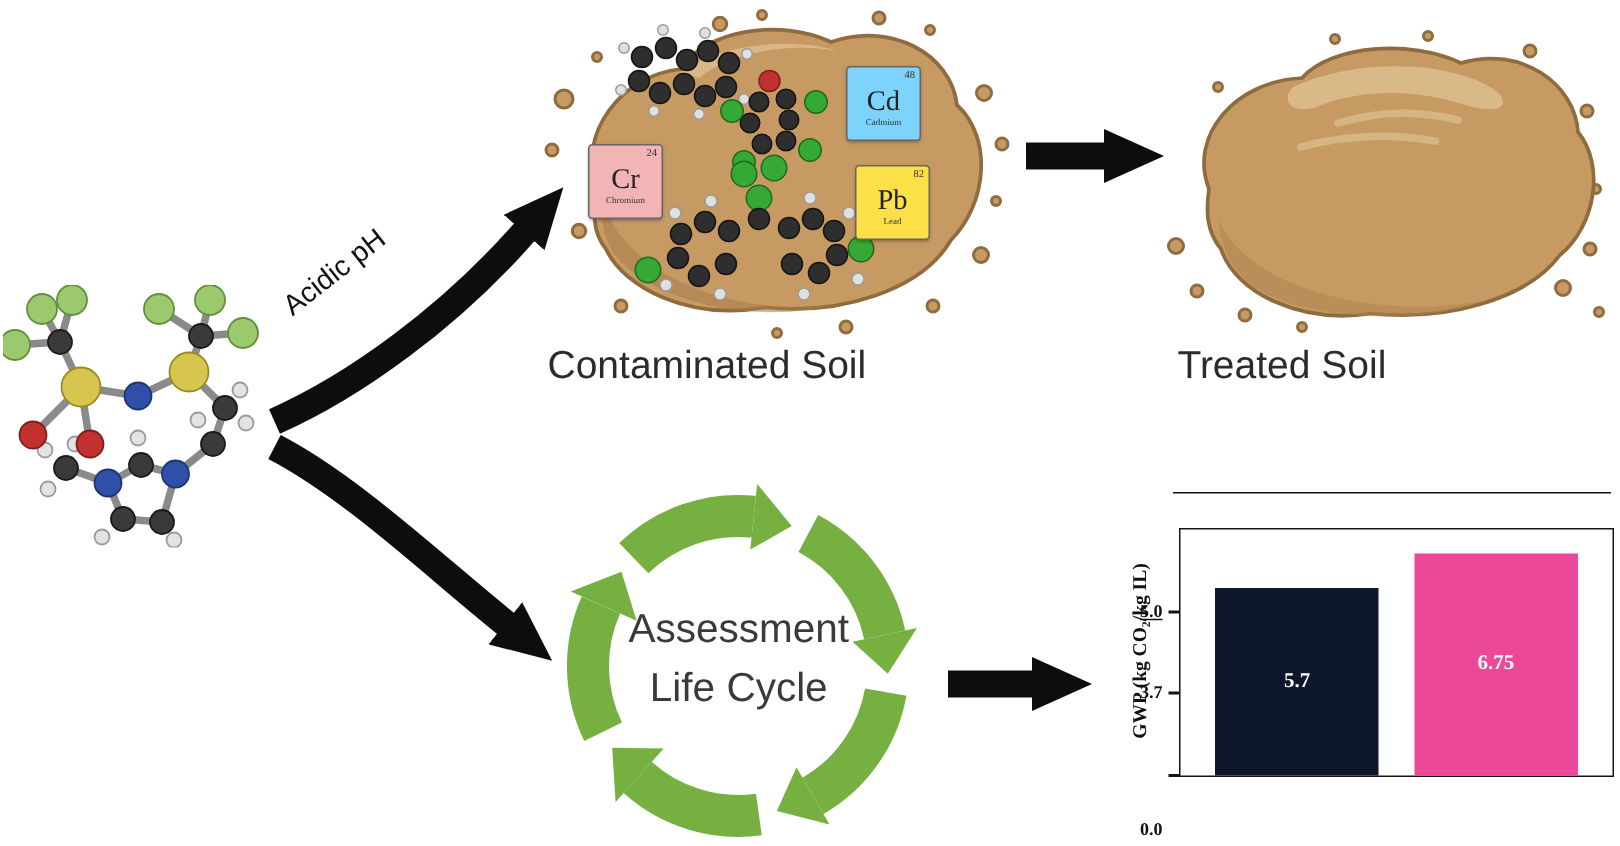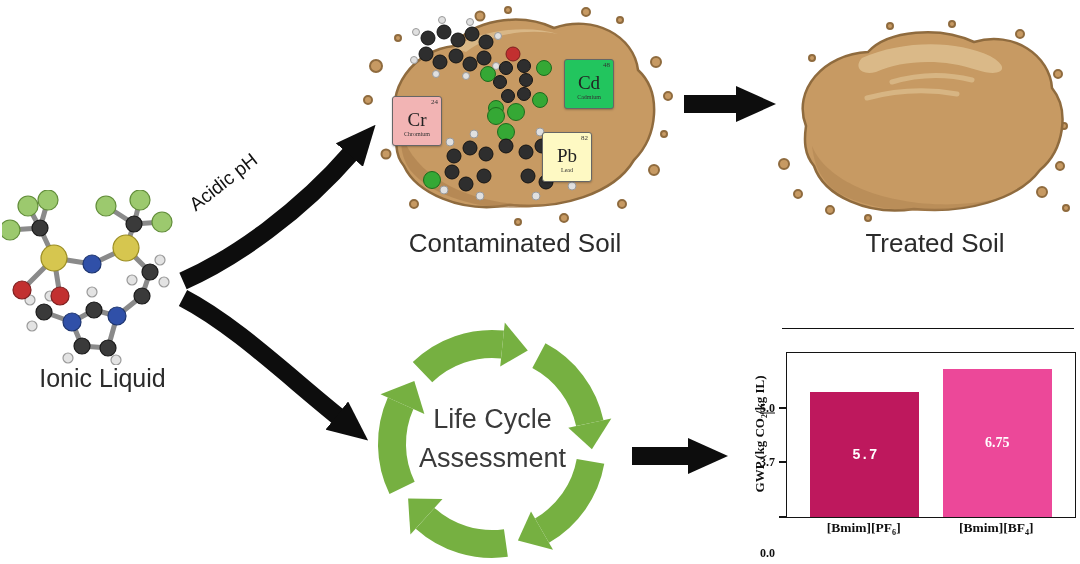--- a/index.html
+++ b/index.html
@@ -1,19 +1,19 @@
 <!DOCTYPE html>
 <html><head>
 <meta charset="utf-8">
 <style>
   html,body{margin:0;padding:0;background:#fff;}
   .canvas{position:relative;width:1080px;height:564px;background:#fff;overflow:hidden;
           font-family:"Liberation Sans",sans-serif;color:#1c1c1c;}
   .abs{position:absolute;}
-  .label{position:absolute;text-align:center;color:#2b2b2b;}
+  .label{position:absolute;color:#2b2b2b;}
   .label-big{font-size:26px;}
   .arrows{position:absolute;left:0;top:0;z-index:5;pointer-events:none;}
   .acidic{position:absolute;left:192px;top:196px;font-size:19px;color:#111;
           transform:rotate(-38deg);transform-origin:left center;white-space:nowrap;z-index:6;}
   .soilbox{position:absolute;z-index:2;}
   .tile{position:absolute;width:48px;height:48px;border:1px solid #666;border-radius:3px;
         box-shadow:0 1px 2px rgba(0,0,0,.25);z-index:3;
         display:flex;flex-direction:column;align-items:center;justify-content:center;
         font-family:"Liberation Serif",serif;}
   .tile-num{position:absolute;top:1px;right:3px;font-size:7px;color:#333;}
@@ -104,21 +104,20 @@
     <g fill="#C23030" stroke="#7e1f1f" stroke-width="1.2">
       <circle cx="20" cy="100" r="9"></circle>
         <circle cx="58" cy="106" r="9"></circle>
     </g>
     <g fill="#3050A8" stroke="#1d3570" stroke-width="1.2">
       <circle cx="90" cy="74" r="9"></circle>
         <circle cx="115" cy="126" r="9"></circle>
         <circle cx="70" cy="132" r="9"></circle>
     </g>
   </svg>
-  <div class="label label-big" style="left:5px;top:364px;width:195px;font-size:25px;z-index:4">Ionic Liquid</div>
 
   <svg class="arrows" width="1080" height="564" viewBox="0 0 1080 564">
     <defs>
       <marker id="ah" markerUnits="userSpaceOnUse" markerWidth="40" markerHeight="36" refX="4" refY="18" orient="auto">
         <path d="M0,0 L40,18 L0,36 Z" fill="#0d0d0d"></path>
       </marker>
     </defs>
     <path d="M 183,281 C 235,258 300,212 352,152" stroke="#0d0d0d" stroke-width="18" fill="none" marker-end="url(#ah)"></path>
     <path d="M 684,104 L 740,104" stroke="#0d0d0d" stroke-width="18" fill="none" marker-end="url(#ah)"></path>
     <path d="M 183,298 C 235,325 290,378 340,418" stroke="#0d0d0d" stroke-width="18" fill="none" marker-end="url(#ah)"></path>
@@ -225,26 +224,26 @@
             <circle cx="188" cy="178" r="7"></circle>
             <circle cx="170" cy="172" r="7"></circle>
         </g>
       </g>
     </svg>
     <div class="tile" style="left: 34px; top: 92px; background: rgb(242, 180, 180);">
       <span class="tile-num">24</span>
       <span class="tile-sym">Cr</span>
       <span class="tile-name">Chromium</span>
     </div>
-    <div class="tile" style="left: 206px; top: 40px; background: #22c55e; margin-top: 15px;">
+    <div class="tile" style="left: 206px; top: 40px; background: #7dd3fc;">
       <span class="tile-num">48</span>
       <span class="tile-sym">Cd</span>
       <span class="tile-name">Cadmium</span>
     </div>
-    <div class="tile" style="left: 184px; top: 106px; background: #fef9c3; margin-top: 22px;">
+    <div class="tile" style="left: 212px; top: 106px; background: #fde047;">
       <span class="tile-num">82</span>
       <span class="tile-sym">Pb</span>
       <span class="tile-name">Lead</span>
     </div>
   </div>
   <div class="label label-big" style="left:365px;top:228px;width:300px;z-index:4">Contaminated Soil</div>
 
   <svg class="abs" style="left:772px;top:18px;width:300px;height:207px;z-index:2" viewBox="0 0 300 207">
     <g fill="#C79A63" stroke="#8F6B3E" stroke-width="2">
       <circle cx="12" cy="146" r="5"></circle>
@@ -281,40 +280,36 @@
     </g>
     <g fill="#76B041">
       <polygon points="185.0,227.7 163.0,189.5 149.9,218.6"></polygon>
       <polygon points="42.4,212.6 74.5,177.0 40.1,176.5"></polygon>
       <polygon points="12.5,72.3 56.4,91.9 46.3,59.1"></polygon>
       <polygon points="136.8,0.6 132.2,44.4 159.8,28.6"></polygon>
       <polygon points="243.3,96.6 200.3,105.8 223.9,127.2"></polygon>
     </g>
   </svg>
   <div class="lca-text">
+    <div>Assessment</div>
     <div>Life Cycle</div>
-    <div>Assessment</div>
   </div>
 
   <div class="chart">
     <div class="chart-topline"></div>
     <div class="chart-ylabel">GWP (kg CO₂/kg IL)</div>
     <div class="plot">
         <div class="ytickmark" style="top: 100%;"></div>
         <div class="yticklabel" style="top: 100%; margin-top: 36px;">0.0</div>
         <div class="ytickmark" style="top: 66.6667%;"></div>
         <div class="yticklabel" style="top: 66.6667%;">3.7</div>
         <div class="ytickmark" style="top: 33.3333%;"></div>
         <div class="yticklabel" style="top: 33.3333%; text-decoration: underline;">5.0</div>
-        <div class="bar" style="height: 76%; left: 8%; background: #be185d; font-family: Liberation Mono, monospace;">
+        <div class="bar" style="height: 76%; left: 8%; background: #0f172a;">
           <div class="bar-value">5.7</div>
         </div>
         <div class="bar" style="height: 90%; left: 54%; background: #ec4899;">
           <div class="bar-value">6.75</div>
         </div>
       </div>
-    <div class="xrow">
-        <div class="xticklabel" style="left: 27%;">[Bmim][PF₆]</div>
-        <div class="xticklabel" style="left: 73%;">[Bmim][BF₄]</div>
-      </div>
   </div>
 
 </div>
 
 </body></html>

